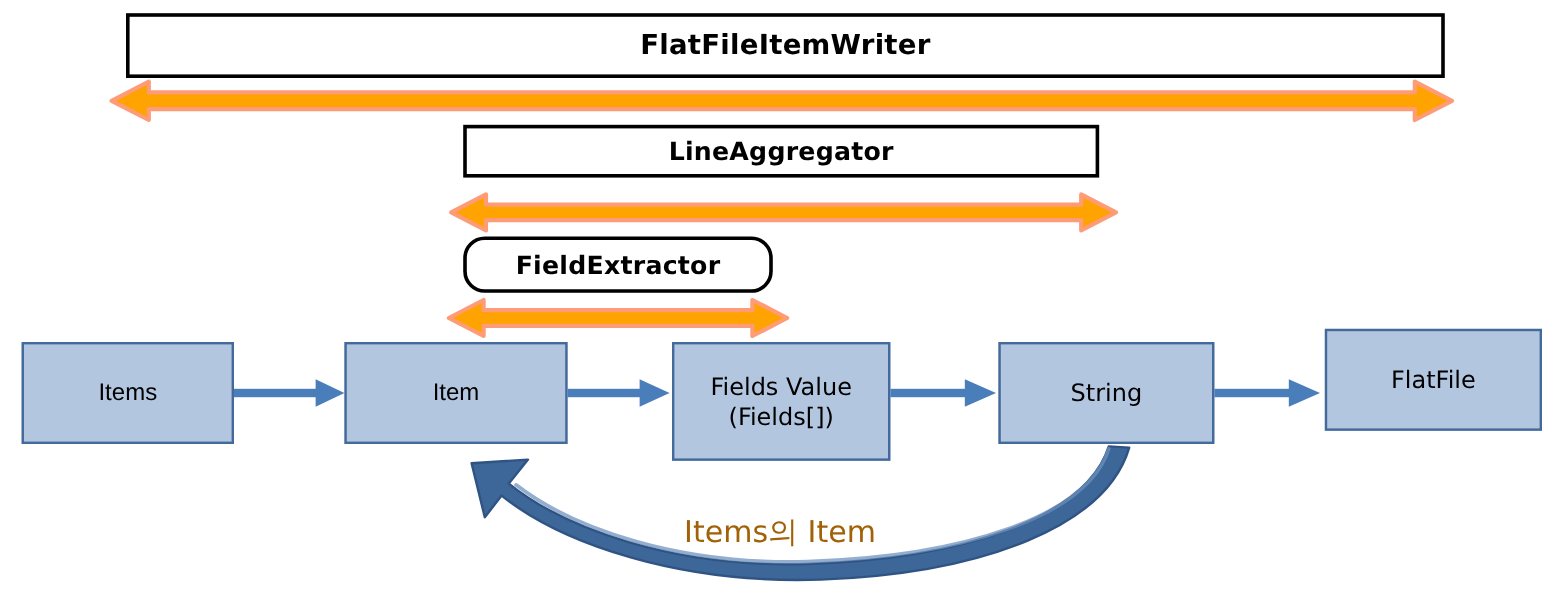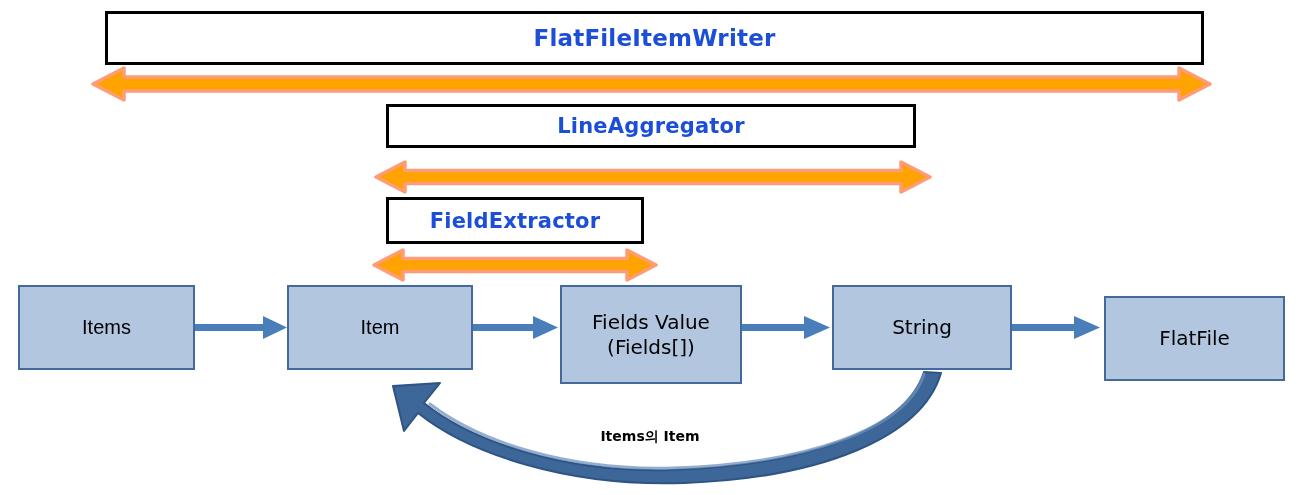--- a/index.html
+++ b/index.html
@@ -12,21 +12,21 @@
   #stage{position:relative;width:1300px;height:495px;}
 
   
   .comp-box{
     position:absolute;
     background:#ffffff;
     border:3px solid #000000;
     box-sizing:border-box;
     display:flex;align-items:center;justify-content:center;
     font-weight:bold;
-    color:#1d4ed8;
+    color:#000000;
     letter-spacing:.2px;
   }
 
   
   .data-box{
     position:absolute;
     background:#b3c6e0;
     border:2px solid #44699b;
     box-sizing:border-box;
     display:flex;align-items:center;justify-content:center;
@@ -38,41 +38,41 @@
   }
   .data-box.sans{font-family:"DejaVu Sans","Liberation Sans",sans-serif;}
 
   
   .layer{position:absolute;left:0;top:0;width:1300px;height:495px;pointer-events:none;}
 
   
   .loop-caption{
     position:absolute;
     text-align:center;
-    font-weight:bold;
-    color:#000000;
-    font-size:14px;
+    font-weight:normal;
+    color:#a16207;
+    font-size:25px;
     line-height:1.45;
     white-space:nowrap;
   }
 </style>
 </head>
 <body>
 
 <div id="stage">
 
   <div class="comp-box" style="left:105px;top:11px;width:1099px;height:54px;font-size:23px;">
     <span>FlatFileItemWriter</span>
   </div>
 
   <div class="comp-box" style="left:386px;top:104px;width:530px;height:44px;font-size:21px;text-align:right;">
     <span>LineAggregator</span>
   </div>
 
-  <div class="comp-box" style="left:386px;top:197px;width:258px;height:47px;font-size:21px;">
+  <div class="comp-box" style="left:386px;top:197px;width:258px;height:47px;font-size:21px;border-radius:18px;">
     <span>FieldExtractor</span>
   </div>
 
   <svg class="layer" viewBox="0 0 1300 495" xmlns="http://www.w3.org/2000/svg">
     <defs>
       <g id="noop"></g>
     </defs>
 
     <g>
       <path d="M 93 84 L 124 68 L 124 77 L 1179 77 L 1179 68 L 1210 84 L 1179 100 L 1179 91 L 124 91 L 124 100 Z" fill="#ffa300" stroke="#ff9c78" stroke-width="3.5" stroke-linejoin="round"></path>
@@ -97,21 +97,21 @@
 
   <div class="data-box sans" style="left:560px;top:285px;width:182px;height:99px;flex-direction:column;">
     <span>Fields Value</span>
     <span>(Fields[])</span>
   </div>
 
   <div class="data-box sans" style="left:832px;top:285px;width:180px;height:85px;">
     <span>String</span>
   </div>
 
-  <div class="data-box sans" style="left:1104px;top:296px;width:181px;height:85px;">
+  <div class="data-box sans" style="left:1104px;top:274px;width:181px;height:85px;">
     <span>FlatFile</span>
   </div>
 
   <svg class="layer" viewBox="0 0 1300 495" xmlns="http://www.w3.org/2000/svg">
 
     <g fill="#4a7ebb" stroke="none">
 
       <g>
         <rect x="195" y="324" width="72" height="7"></rect>
         <path d="M 263 316 L 287 327.5 L 263 339 Z"></path>

